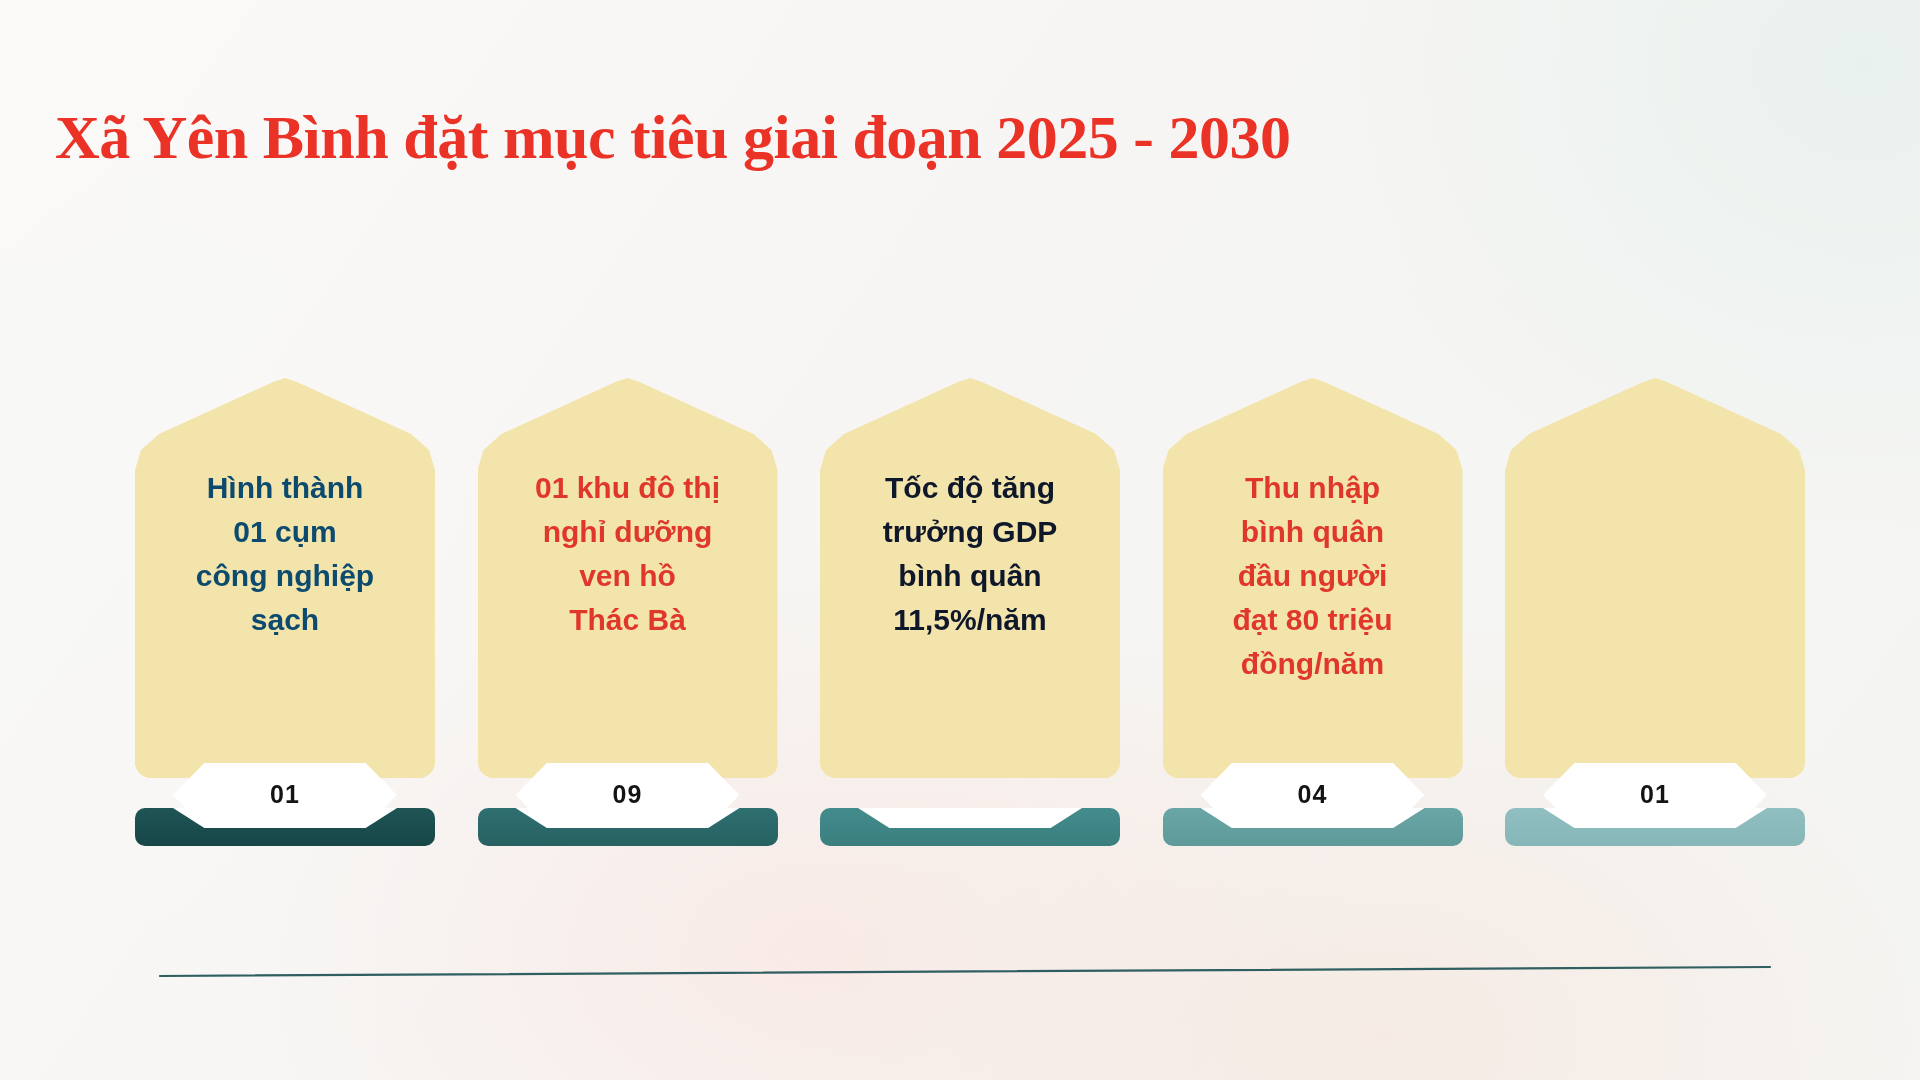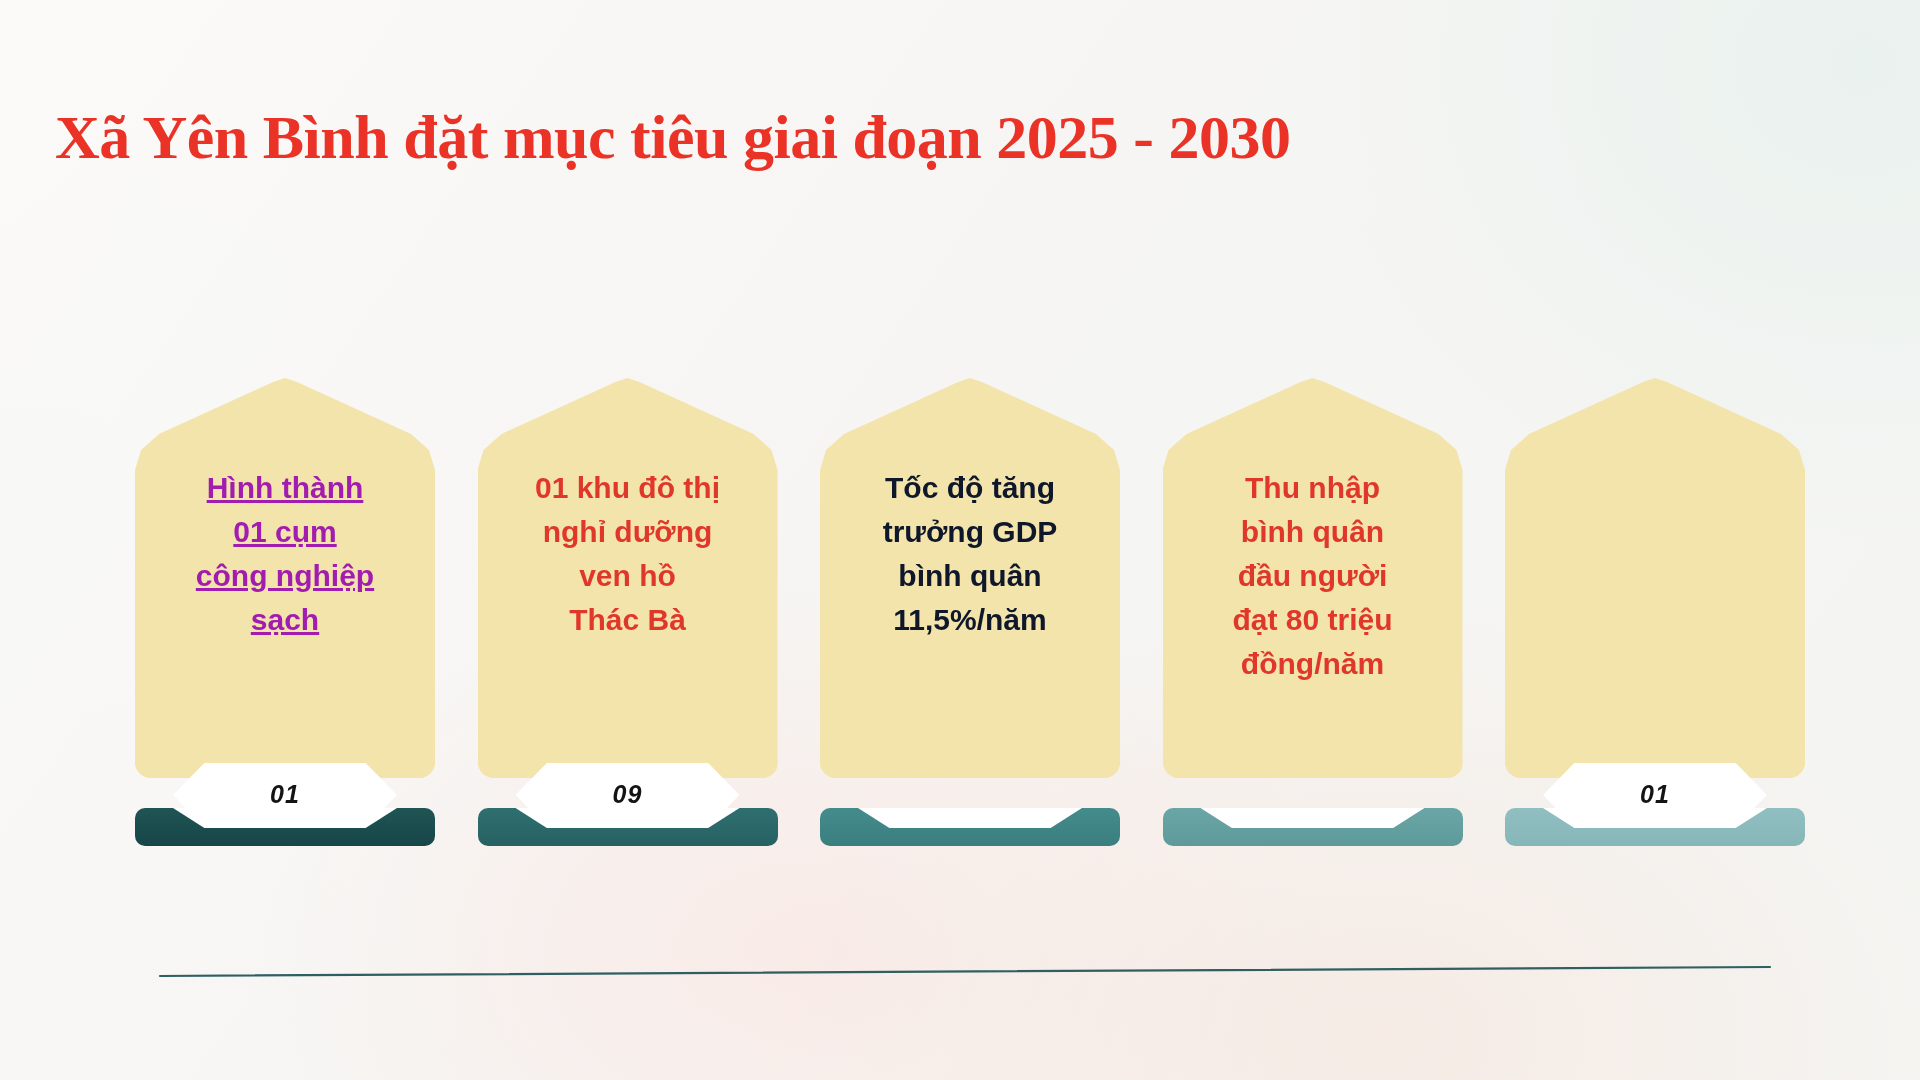--- a/index.html
+++ b/index.html
@@ -114,21 +114,20 @@
     align-items: center;
     justify-content: center;
   }
   .card-badge-label {
     font-size: 25px;
     font-weight: 600;
     color: #141414;
     letter-spacing: 1px;
     line-height: 1;
     padding-bottom: 2px;
-    font-style: italic;
   }
 
   
   .card-bar {
     position: absolute;
     left: 0;
     top: 430px;
     width: 300px;
     height: 38px;
     border-radius: 10px;
@@ -159,21 +158,21 @@
 <body>
 
 <div id="page-bg"></div>
 
 <div id="title" style="color: rgb(234, 51, 38);">Xã Yên Bình đặt mục tiêu giai đoạn 2025 - 2030</div>
 
 <div id="cards">
 
   <div class="card-wrap">
     <div class="card-body" style="background: rgb(243, 228, 172);"></div>
-    <div class="card-text" style="color: #a21caf; text-decoration: underline;">Hình thành
+    <div class="card-text" style="color: #0c4a6e;">Hình thành
 01 cụm
 công nghiệp
 sạch</div>
     <div class="card-bar" style="background: linear-gradient(rgb(31, 84, 85) 0%, rgb(23, 70, 71) 100%);"></div>
     <div class="card-bar-notch"></div>
     <div class="card-badge">
       <span class="card-badge-label">01</span>
     </div>
   </div>
 
@@ -202,20 +201,23 @@
 
   <div class="card-wrap">
     <div class="card-body" style="background: rgb(243, 228, 172);"></div>
     <div class="card-text" style="color: rgb(224, 55, 43);">Thu nhập
 bình quân
 đầu người
 đạt 80 triệu
 đồng/năm</div>
     <div class="card-bar" style="background: linear-gradient(rgb(107, 166, 167) 0%, rgb(95, 154, 155) 100%);"></div>
     <div class="card-bar-notch"></div>
+    <div class="card-badge">
+      <span class="card-badge-label">04</span>
+    </div>
   </div>
 
   <div class="card-wrap">
     <div class="card-body" style="background: rgb(243, 228, 172);"></div>
     <div class="card-bar" style="background: linear-gradient(rgb(145, 191, 193) 0%, rgb(134, 182, 184) 100%);"></div>
     <div class="card-bar-notch"></div>
     <div class="card-badge">
       <span class="card-badge-label">01</span>
     </div>
   </div>

